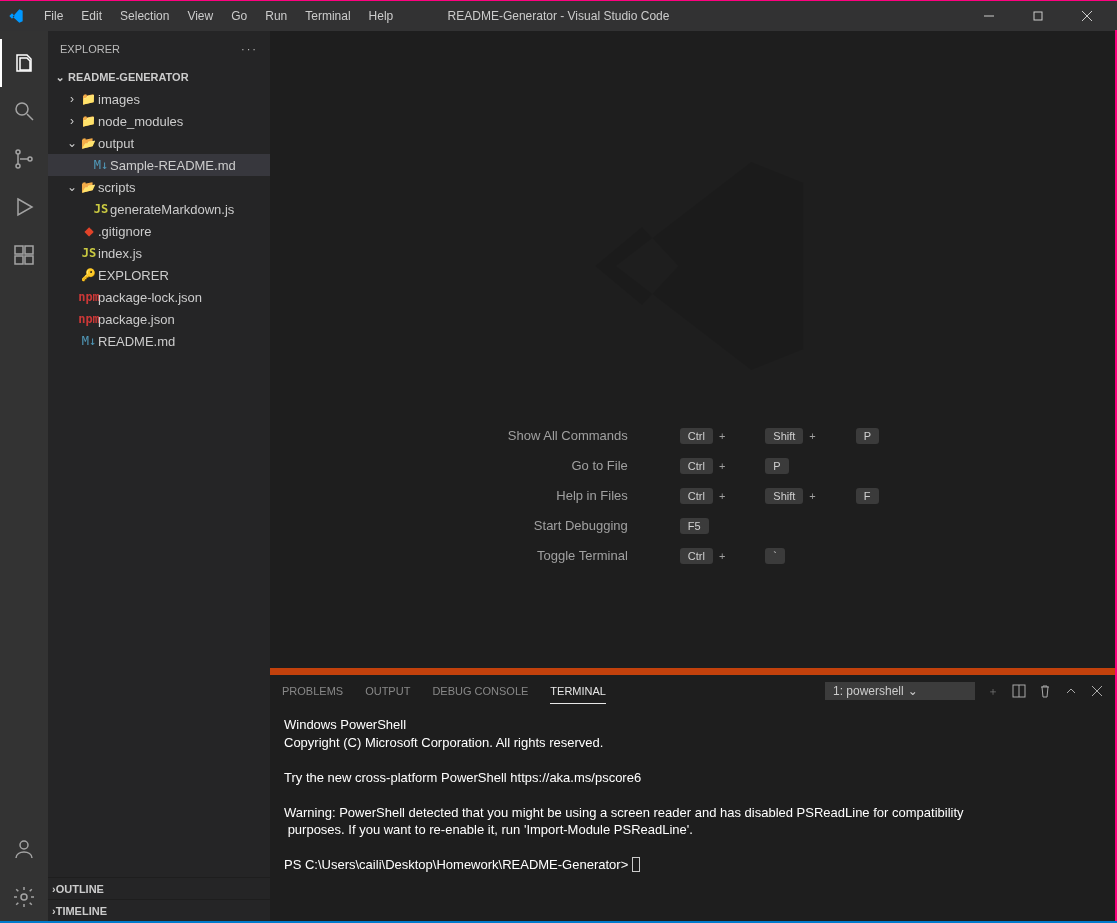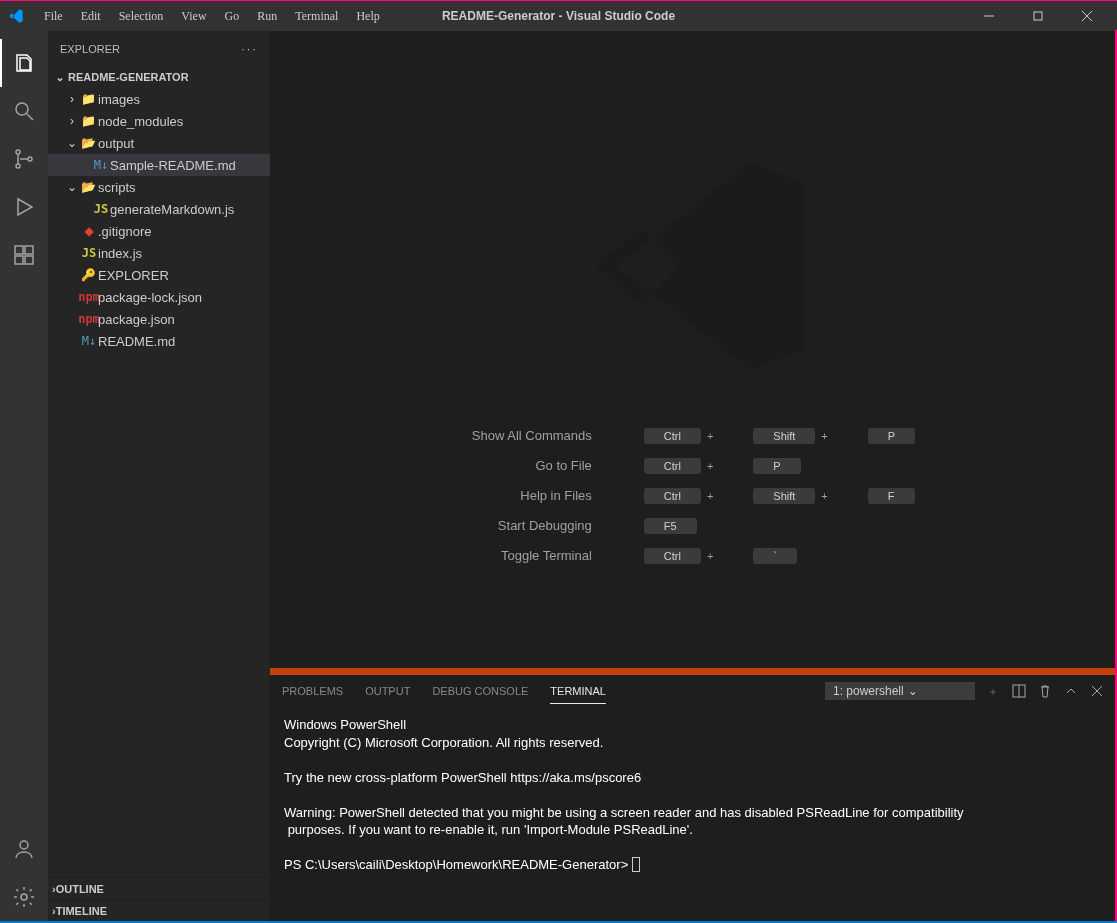--- a/index.html
+++ b/index.html
@@ -1,21 +1,21 @@
 <!DOCTYPE html>
 <html><head>
 <meta charset="utf-8">
 <style>
 * { margin: 0; padding: 0; box-sizing: border-box; font-family: "Segoe UI", Tahoma, sans-serif; }
 body { width: 1117px; height: 923px; background: #1e1e1e; color: #cccccc; font-size: 13px; overflow: hidden; display: flex; flex-direction: column; border-top: 1px solid #ff007f; }
 .title-bar { height: 30px; background: #323233; display: flex; align-items: center; padding: 0 8px; position: relative; }
 .title-bar .logo { width: 16px; height: 16px; margin-right: 12px; }
 .title-bar .menu { display: flex; gap: 2px; }
-.title-bar .menu-item { padding: 4px 8px; cursor: default; color: #cccccc; font-size: 12px; font-family: Liberation Serif, serif; }
-.title-bar .title { position: absolute; left: 50%; transform: translateX(-50%); color: #cccccc; font-size: 12px; font-weight: bold; }
+.title-bar .menu-item { padding: 4px 8px; cursor: default; color: #cccccc; font-size: 12px; }
+.title-bar .title { position: absolute; left: 50%; transform: translateX(-50%); color: #cccccc; font-size: 12px; }
 .title-bar .window-controls { margin-left: auto; display: flex; gap: 4px; }
 .title-bar .window-controls .wc { width: 45px; height: 30px; display: flex; align-items: center; justify-content: center; cursor: default; }
 .main-area { flex: 1; display: flex; overflow: hidden; }
 .activity-bar { width: 48px; background: #333333; display: flex; flex-direction: column; align-items: center; padding-top: 8px; }
 .activity-bar .ab-icon { width: 48px; height: 48px; display: flex; align-items: center; justify-content: center; cursor: default; position: relative; }
 .activity-bar .ab-icon.active { border-left: 2px solid #fff; }
 .activity-bar .ab-icon svg { width: 24px; height: 24px; opacity: 0.55; }
 .activity-bar .ab-icon.active svg { opacity: 1; }
 .activity-bar .spacer { flex: 1; }
 .sidebar { width: 222px; background: #252526; display: flex; flex-direction: column; }
@@ -28,21 +28,21 @@
 .tree-row .indent { display: inline-block; }
 .tree-row .tw { width: 16px; display: inline-flex; justify-content: center; font-size: 12px; color: #cccccc; }
 .tree-row .ficon { width: 18px; display: inline-flex; justify-content: center; font-size: 12px; }
 .collapsed-section { height: 22px; display: flex; align-items: center; padding: 0 4px; font-size: 11px; font-weight: 700; color: #cccccc; cursor: default; border-top: 1px solid #1e1e1e; }
 .editor-col { flex: 1; display: flex; flex-direction: column; background: #1e1e1e; min-width: 0; }
 .editor-area { flex: 1; display: flex; flex-direction: column; align-items: center; justify-content: center; gap: 32px; }
 .vscode-logo { width: 260px; height: 260px; opacity: 0.08; }
 .shortcuts { display: grid; grid-template-columns: auto auto; gap: 14px 18px; align-items: center; }
 .shortcuts .label { color: #a0a0a0; font-size: 13px; text-align: right; }
 .shortcuts .keys { display: flex; align-items: center; gap: 6px; }
-.kbd { background: #3b3b3b; color: #d0d0d0; border-radius: 3px; padding: 2px 20px; font-size: 11px; margin-left: 34px; }
+.kbd { background: #3b3b3b; color: #d0d0d0; border-radius: 3px; padding: 2px 8px; font-size: 11px; margin-left: 34px; }
 .plus { color: #a0a0a0; font-size: 11px; }
 .panel { border-top: 7px solid #c2410c; height: 253px; background: #1e1e1e; display: flex; flex-direction: column; }
 .panel-tabs { height: 33px; display: flex; align-items: center; padding: 0 12px; gap: 22px; font-size: 11px; color: #888; border-bottom: 1px solid #1e1e1e; }
 .panel-tabs .ptab { cursor: default; padding: 6px 0; }
 .panel-tabs .ptab.active { color: #e7e7e7; border-bottom: 1px solid #e7e7e7; }
 .panel-tabs .right { margin-left: auto; display: flex; align-items: center; gap: 10px; }
 .term-select { display: flex; align-items: center; gap: 4px; background: #3c3c3c; padding: 2px 8px; font-size: 12px; color: #ccc; min-width: 150px; }
 .picon { width: 16px; height: 16px; display: inline-flex; align-items: center; justify-content: center; cursor: default; opacity: 0.8; }
 .terminal { flex: 1; padding: 8px 14px; font-family: Consolas, monospace; font-size: 13px; color: #ffffff; white-space: pre-wrap; line-height: 1.35; overflow: auto; }
 .cursor-block { display: inline-block; width: 8px; height: 15px; border: 1px solid #cccccc; vertical-align: text-bottom; margin-left: 4px; }

